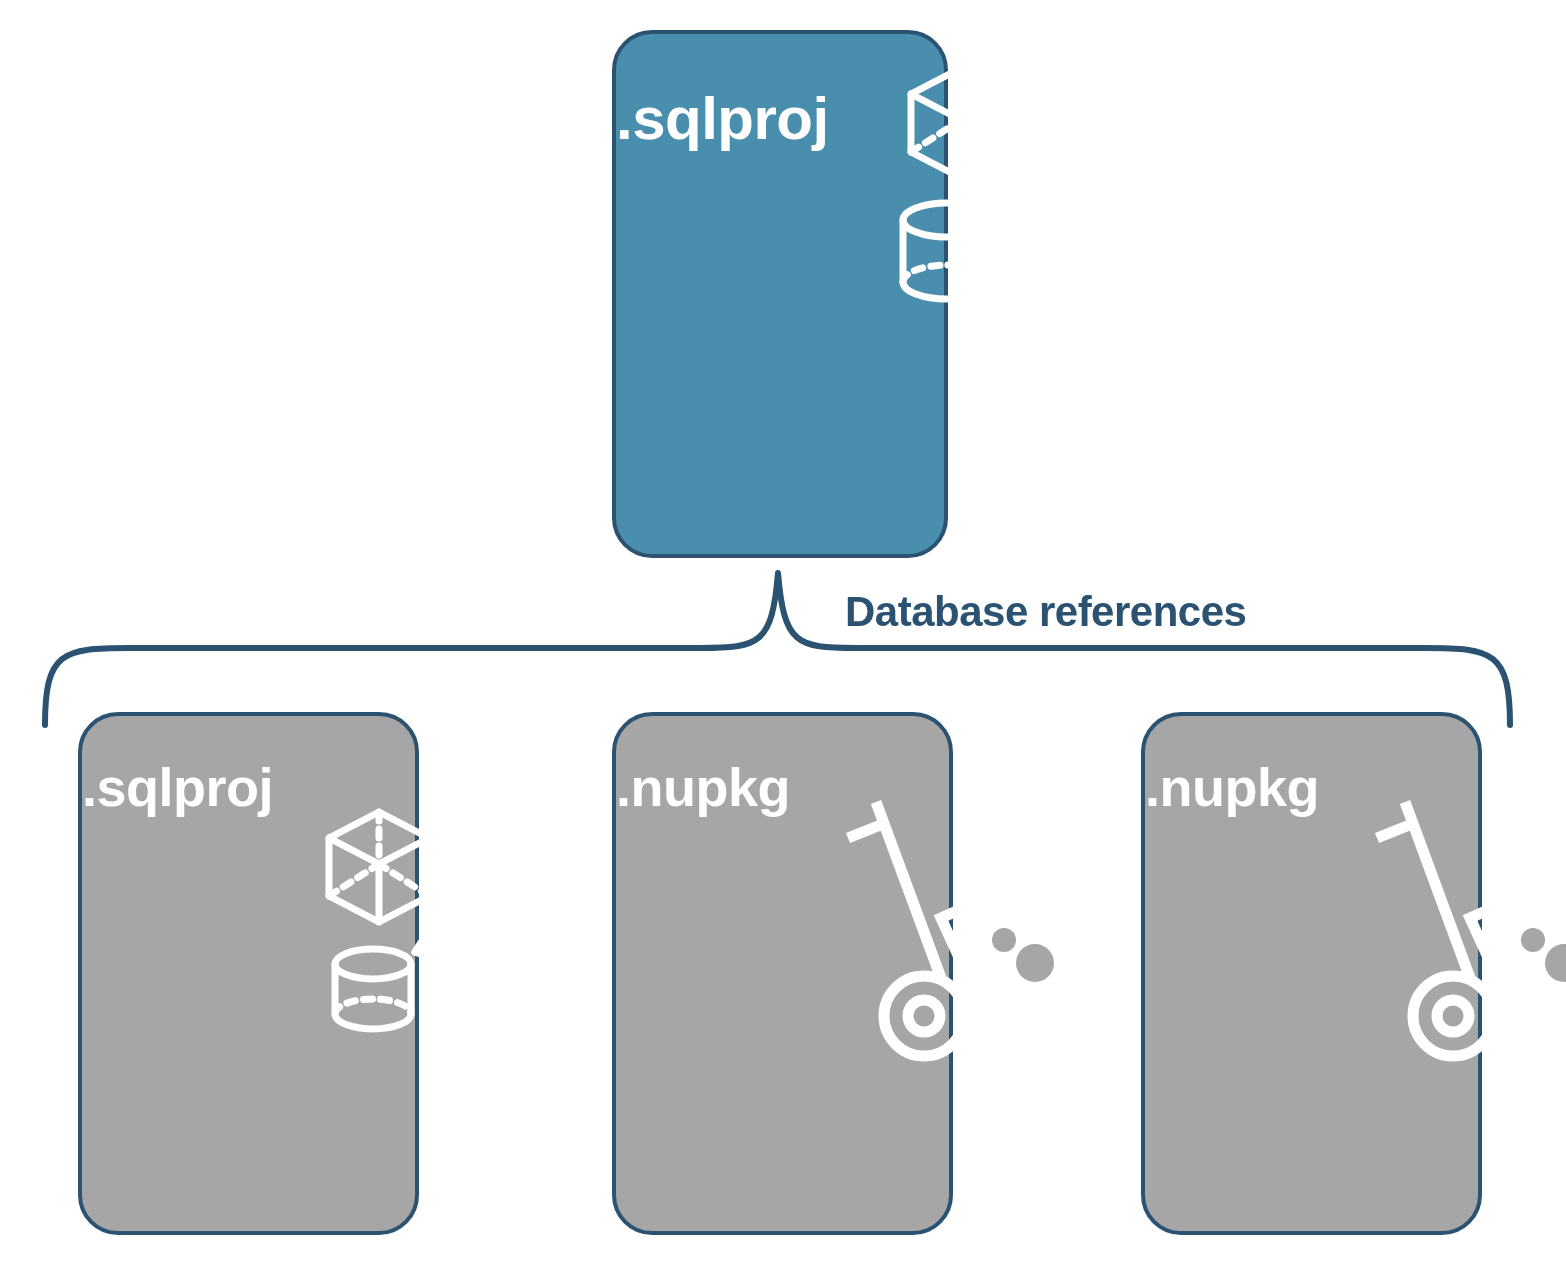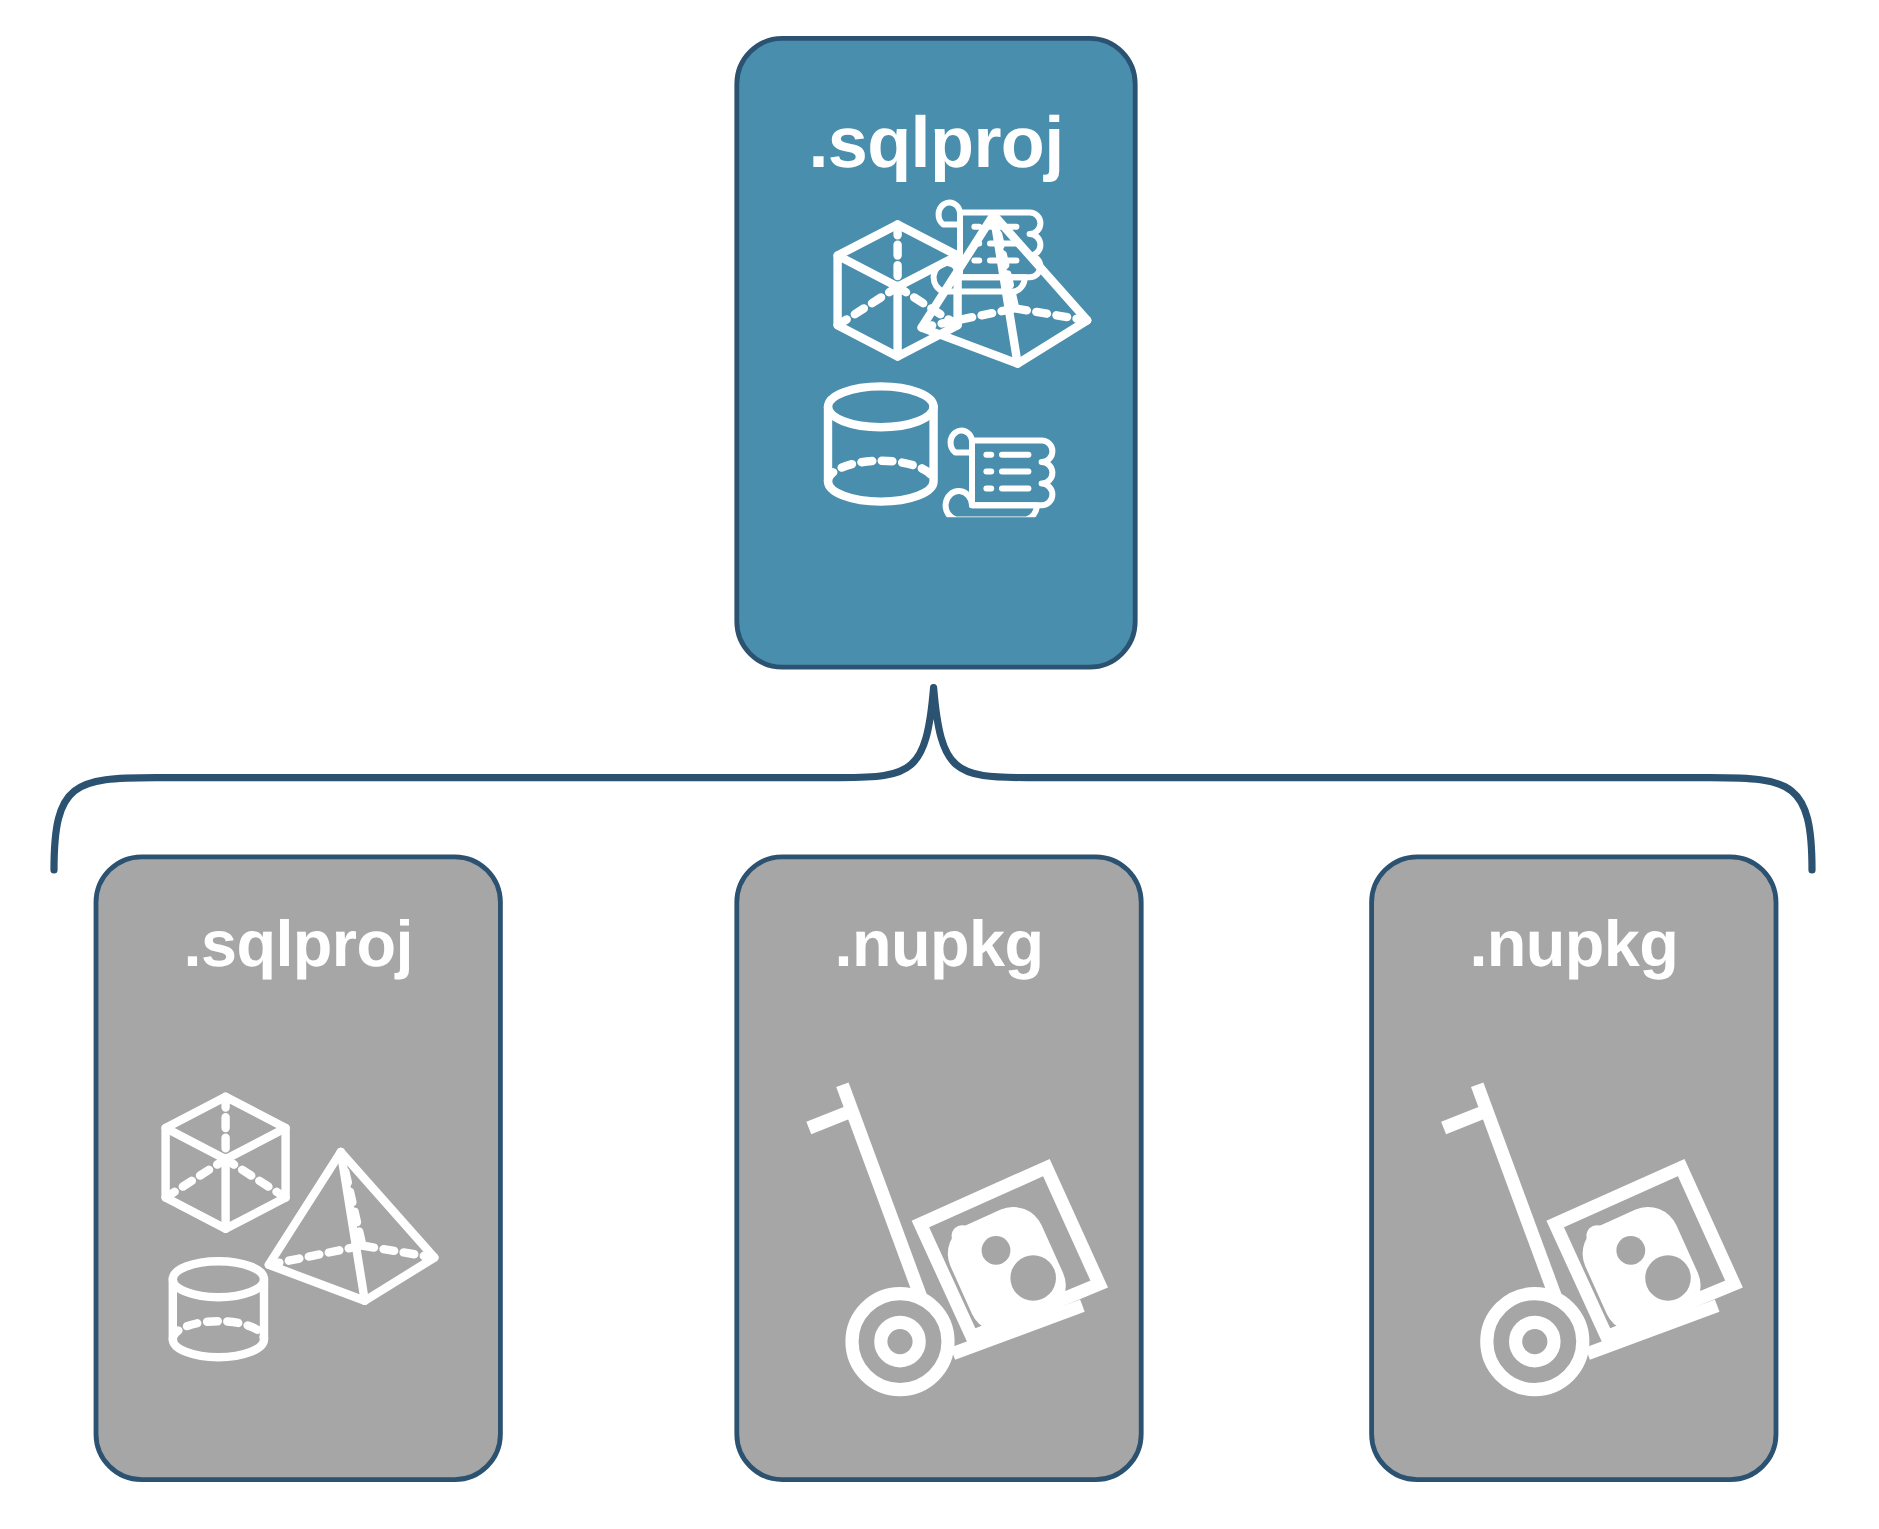--- a/index.html
+++ b/index.html
@@ -20,22 +20,22 @@
     inset: 0;
   }
 
   
   .card {
     position: absolute;
     box-sizing: border-box;
     border: 4px solid #2c5271;
     border-radius: 40px;
     display: flex;
-    flex-direction: column;
-    align-items: center;
+    flex-direction: row;
+    align-items: flex-start;
   }
   .card.top {
     left: 612px;
     top: 30px;
     width: 336px;
     height: 528px;
     background: #4a8ead;
   }
   .card.child {
     top: 712px;
@@ -173,20 +173,21 @@
 
   <svg id="connector" viewBox="0 0 1566 220">
     <path d="M45,185
              C45,112 62,108 130,108
              L700,108
              C760,108 772,104 778,33
              C784,104 796,108 856,108
              L1425,108
              C1493,108 1510,112 1510,185" fill="none" stroke="#2c5271" stroke-width="6" stroke-linecap="round" stroke-linejoin="round"></path>
   </svg>
+  <div id="brace-label">Database references</div>
 
   <div class="card child c1">
     <div class="card-title">.sqlproj</div>
     <div class="card-art">
       <svg class="art-shapes" viewBox="0 0 250 240">
         <g fill="none" stroke="#ffffff" stroke-width="7" stroke-linejoin="round" stroke-linecap="round">
 
           <g>
             <polygon points="12,42 62,16 112,42 112,100 62,126 12,100"></polygon>
             <polyline points="12,42 62,68 112,42"></polyline>

